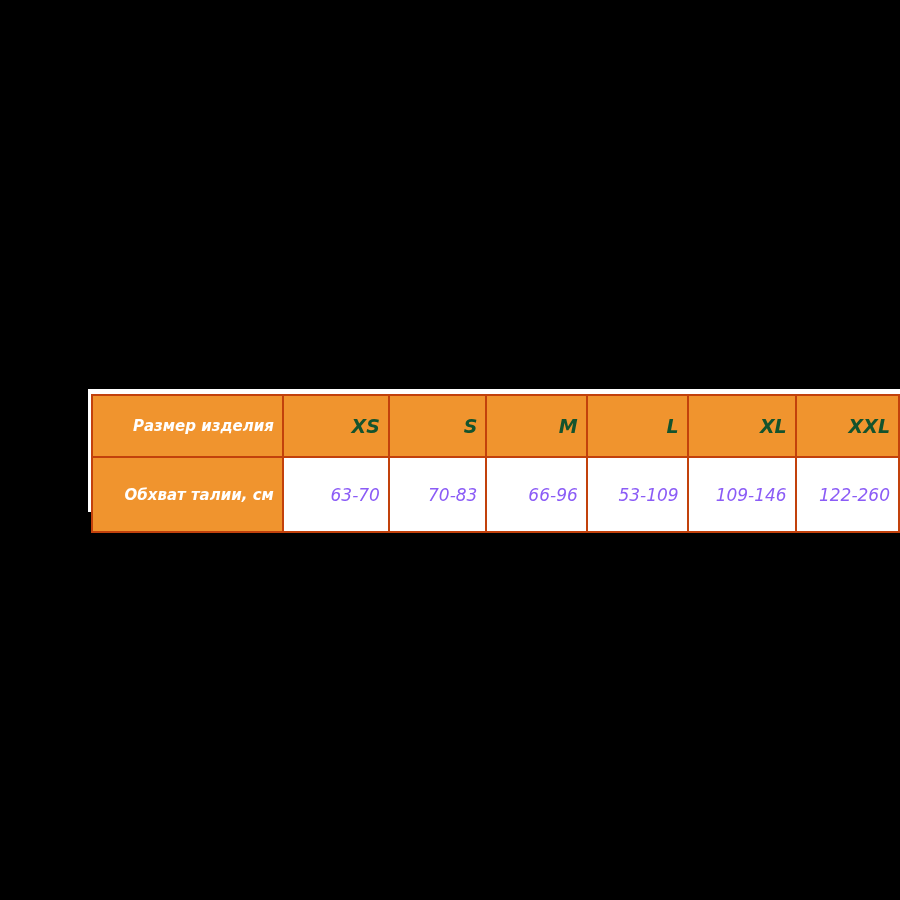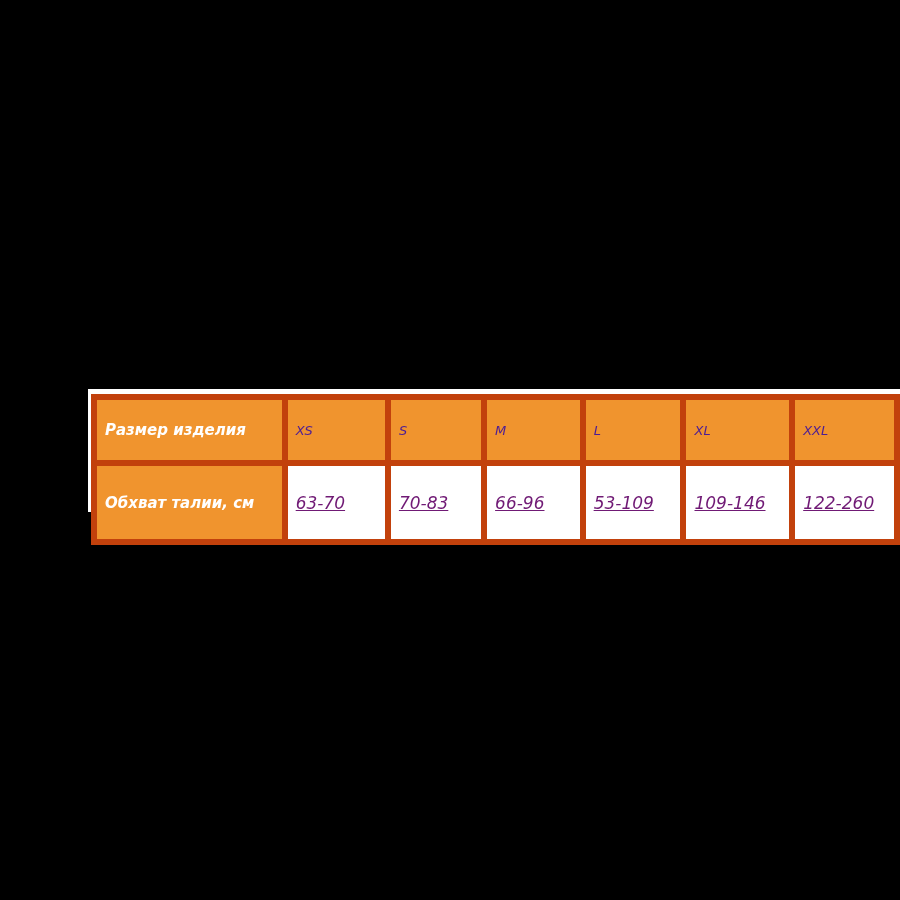--- a/index.html
+++ b/index.html
@@ -35,34 +35,34 @@
   #size-table {
     position: absolute;
     left: 91px;
     top: 394px;
     border-collapse: collapse;
     table-layout: fixed;
     background: #ffffff;
   }
 
   #size-table td {
-    border: 6px solid #c2410c;
+    border: 2px solid #c2410c;
     padding: 8px;
-    text-align: left;
+    text-align: right;
     vertical-align: middle;
     font-style: italic;
     white-space: nowrap;
   }
 
   
   .hdr-cell {
     background: #f0942e;
-    color: #4c1d95;
-    font-weight: normal;
-    font-size: 13px;
+    color: #14532d;
+    font-weight: bold;
+    font-size: 19px;
     height: 44px;
   }
 
   
   .label-cell {
     background: #f0942e;
     color: #ffffff;
     font-weight: bold;
     font-size: 15px;
     text-align: left;
@@ -72,25 +72,24 @@
   .label-cell.row-head {
     height: 44px;
   }
   .label-cell.row-body {
     height: 57px;
   }
 
   
   .data-cell {
     background: #ffffff;
-    color: #701a75;
+    color: #8b5cf6;
     font-weight: normal;
     font-size: 17px;
     height: 57px;
-    text-decoration: underline;
   }
 
   
   .col-label { width: 174px; }
   .col-xs    { width: 90px; }
   .col-s     { width: 81px; }
   .col-m     { width: 84px; }
   .col-l     { width: 84px; }
   .col-xl    { width: 91px; margin-top: 8px; }
   .col-xxl   { width: 86px; }

